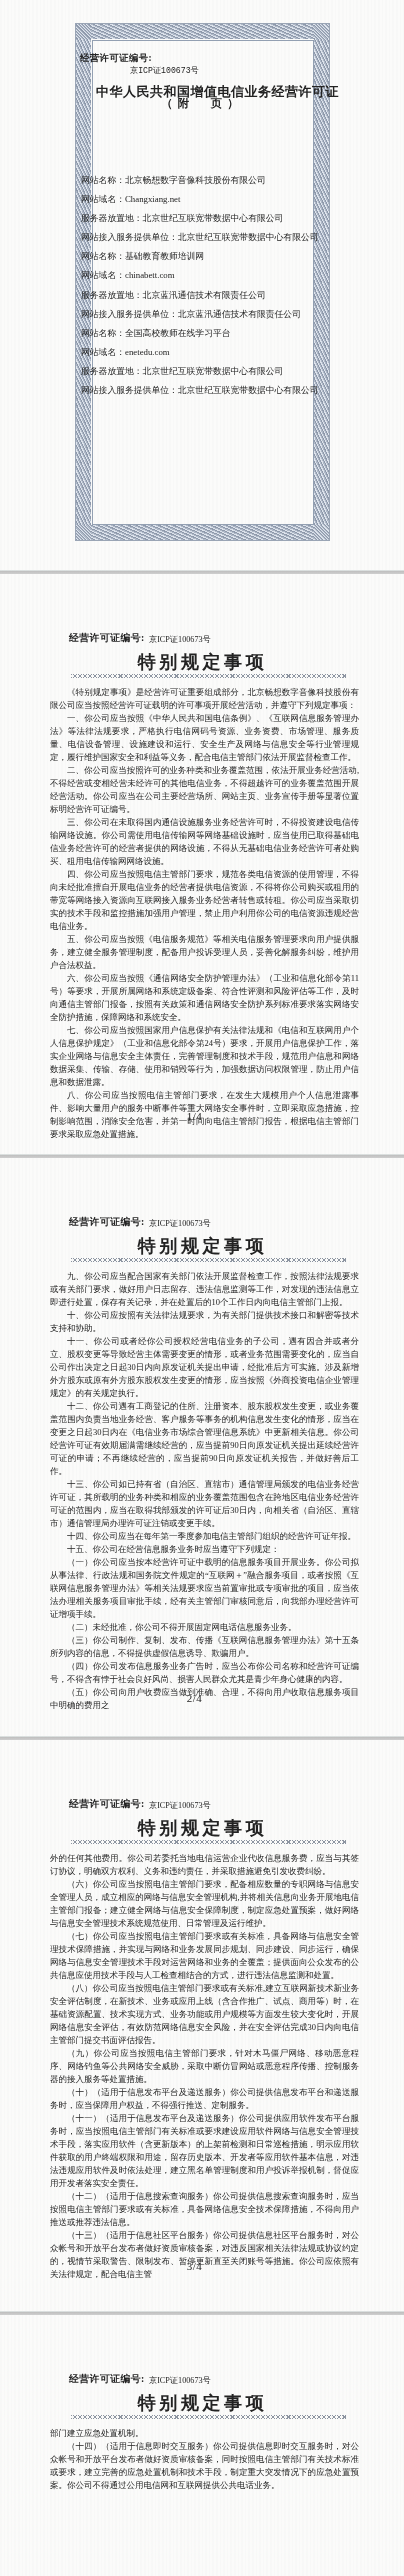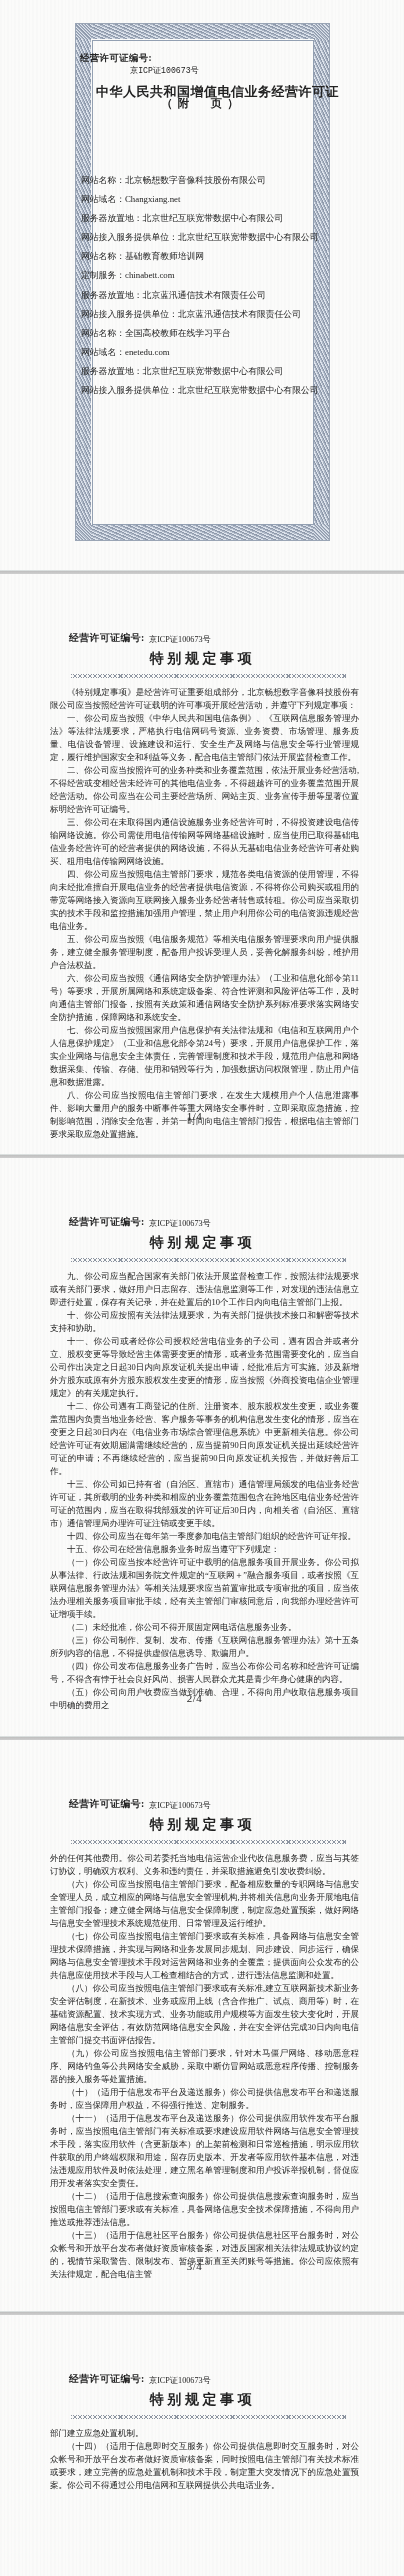--- a/index.html
+++ b/index.html
@@ -55,21 +55,21 @@
     position:absolute; left:81px; top:174px; width:246px;
     font-size:8.8px; line-height:13.4px;
   }
   .cert-info .info-line{ margin-bottom:5.7px; text-align:justify; }
   
   .sp-header{ position:absolute; left:69px; top:58px; white-space:nowrap; }
   .sp-header .lbl{ font-size:9.8px; font-weight:bold; letter-spacing:0.5px; }
   .sp-header .no{ font-size:8.2px; margin-left:4.1px; position:relative; top:0.5px; }
   .sp-title{
     position:absolute; left:0; top:76px; width:405px;
-    text-align:center; font-size:14px; font-weight:bold; letter-spacing:3.6px;
+    text-align:center; font-size:18px; font-weight:bold; letter-spacing:3.6px;
   }
   .zigzag{
     position:absolute; left:71px; top:100px; width:275px; height:4.1px;
     background:
       repeating-linear-gradient(135deg,#8d95a1 0 0.8px,transparent 0.8px 3.6px),
       repeating-linear-gradient(45deg,#8d95a1 0 0.8px,transparent 0.8px 3.6px);
   }
   .sp-body{
     position:absolute; left:50px; top:112px; width:309px;
     font-size:8.5px; line-height:13px; text-align:justify;
@@ -92,21 +92,21 @@
   <div class="cert-header-label">经营许可证编号:</div>
   <div class="cert-header-no">京ICP证100673号</div>
   <div class="cert-title">中华人民共和国增值电信业务经营许可证</div>
   <div class="cert-subtitle">（附　页）</div>
   <div class="cert-info">
       <div class="info-line">网站名称：北京畅想数字音像科技股份有限公司</div>
       <div class="info-line">网站域名：Changxiang.net</div>
       <div class="info-line">服务器放置地：北京世纪互联宽带数据中心有限公司</div>
       <div class="info-line">网站接入服务提供单位：北京世纪互联宽带数据中心有限公司</div>
       <div class="info-line">网站名称：基础教育教师培训网</div>
-      <div class="info-line">定制服务：chinabett.com</div>
+      <div class="info-line">网站域名：chinabett.com</div>
       <div class="info-line">服务器放置地：北京蓝汛通信技术有限责任公司</div>
       <div class="info-line">网站接入服务提供单位：北京蓝汛通信技术有限责任公司</div>
       <div class="info-line">网站名称：全国高校教师在线学习平台</div>
       <div class="info-line">网站域名：enetedu.com</div>
       <div class="info-line">服务器放置地：北京世纪互联宽带数据中心有限公司</div>
       <div class="info-line">网站接入服务提供单位：北京世纪互联宽带数据中心有限公司</div>
     </div>
 </div>
 
 <div class="sep"></div>

